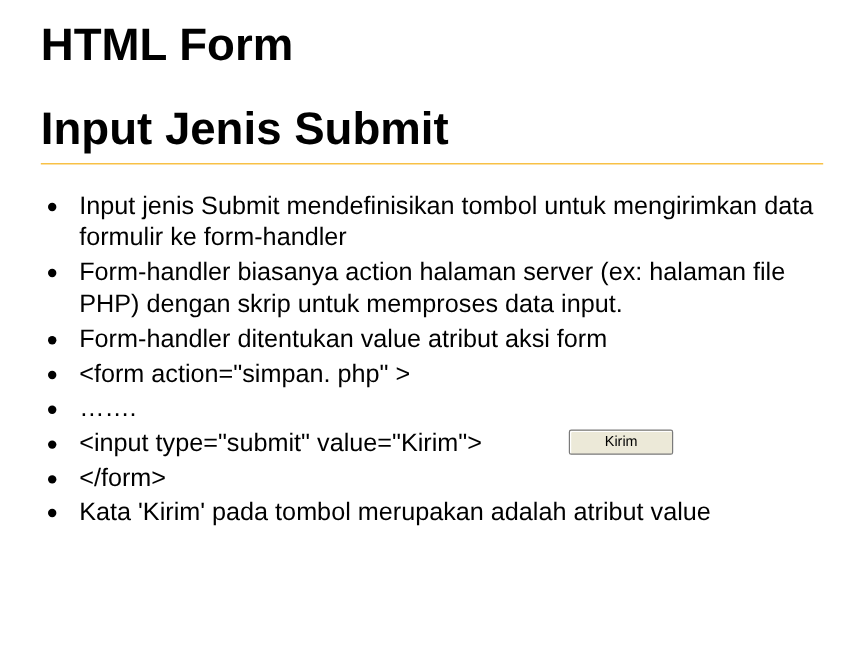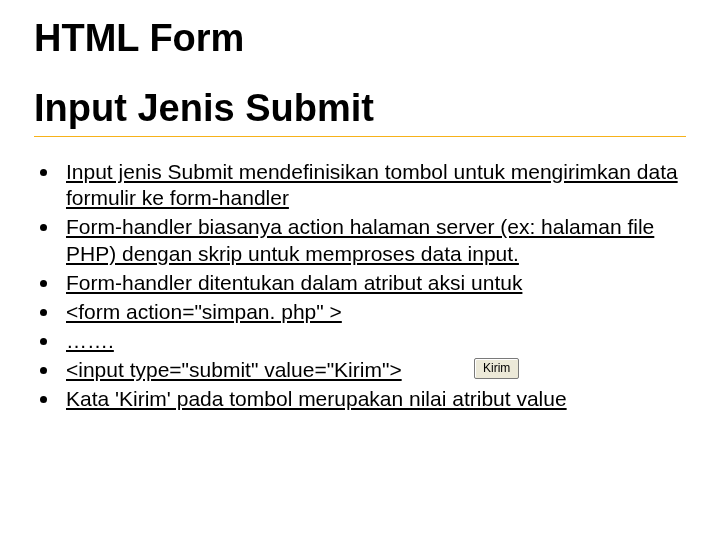--- a/index.html
+++ b/index.html
@@ -24,21 +24,20 @@
     line-height: 1.1;
     border-bottom: 1px solid #f7b21a;
     padding-bottom: 6px;
     margin-bottom: 22px;
   }
   .title .l1 { display: block; }
   .title .l2 { display: block; margin-top: 28px; }
   .body {
     font-size: 21px;
     line-height: 1.28;
-    text-decoration: underline;
   }
   ul.bullets {
     list-style: none;
     margin: 0;
     padding: 0;
   }
   ul.bullets > li {
     position: relative;
     padding-left: 32px;
     margin-bottom: 2px;
@@ -59,21 +58,21 @@
   .kirim-row-wrap {
     position: relative;
   }
   .kirim-btn {
     position: absolute;
     left: 440px;
     top: 1px;
     display: inline-block;
     font-family: Tahoma, Arial, sans-serif;
     font-size: 12px;
-    padding: 2px 8px;
+    padding: 2px 29px;
     background: #ece9d8;
     border: 1px solid #7a7a7a;
     border-radius: 2px;
     box-shadow: inset 1px 1px 0 #fff;
     color: #000;
   }
 </style>
 </head>
 <body>
 
@@ -86,31 +85,34 @@
 
   <div class="body">
     <ul class="bullets">
       <li>
         <span>Input jenis Submit mendefinisikan tombol untuk mengirimkan data formulir ke form-handler</span>
       </li>
       <li>
         <span>Form-handler biasanya action halaman server (ex: halaman file PHP) dengan skrip untuk memproses data input.</span>
       </li>
       <li>
-        <span>Form-handler ditentukan dalam atribut aksi untuk</span>
+        <span>Form-handler ditentukan value atribut aksi form</span>
       </li>
       <li>
         <span class="code-line">&lt;form action="simpan. php" &gt;</span>
       </li>
       <li>
         <span> …….</span>
       </li>
       <li class="kirim-row-wrap">
         <span class="code-line">  &lt;input type="submit" value="Kirim"&gt;</span>
         <span class="kirim-btn">Kirim</span>
       </li>
       <li>
-        <span>Kata 'Kirim' pada tombol merupakan nilai atribut value</span>
+        <span class="code-line">&lt;/form&gt;</span>
+      </li>
+      <li>
+        <span>Kata 'Kirim' pada tombol merupakan adalah atribut value</span>
       </li>
     </ul>
   </div>
 
 </div>
 
 </body></html>

